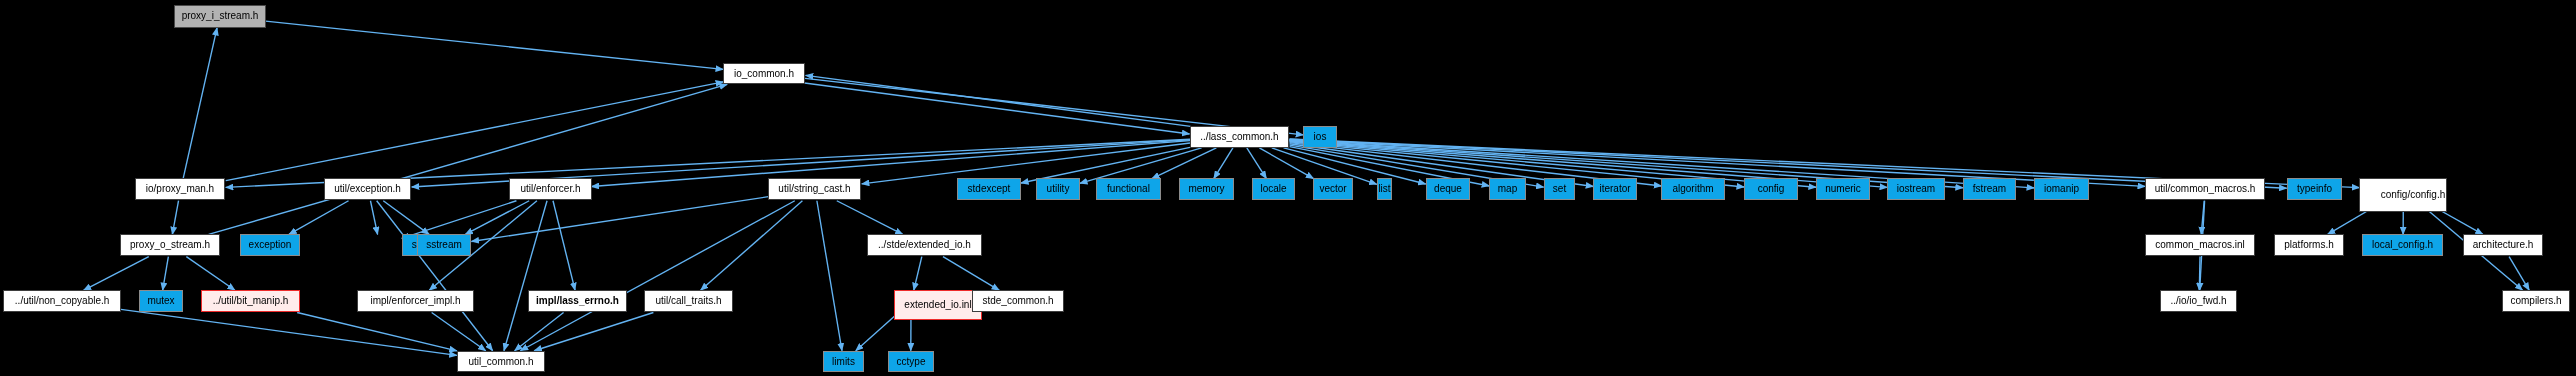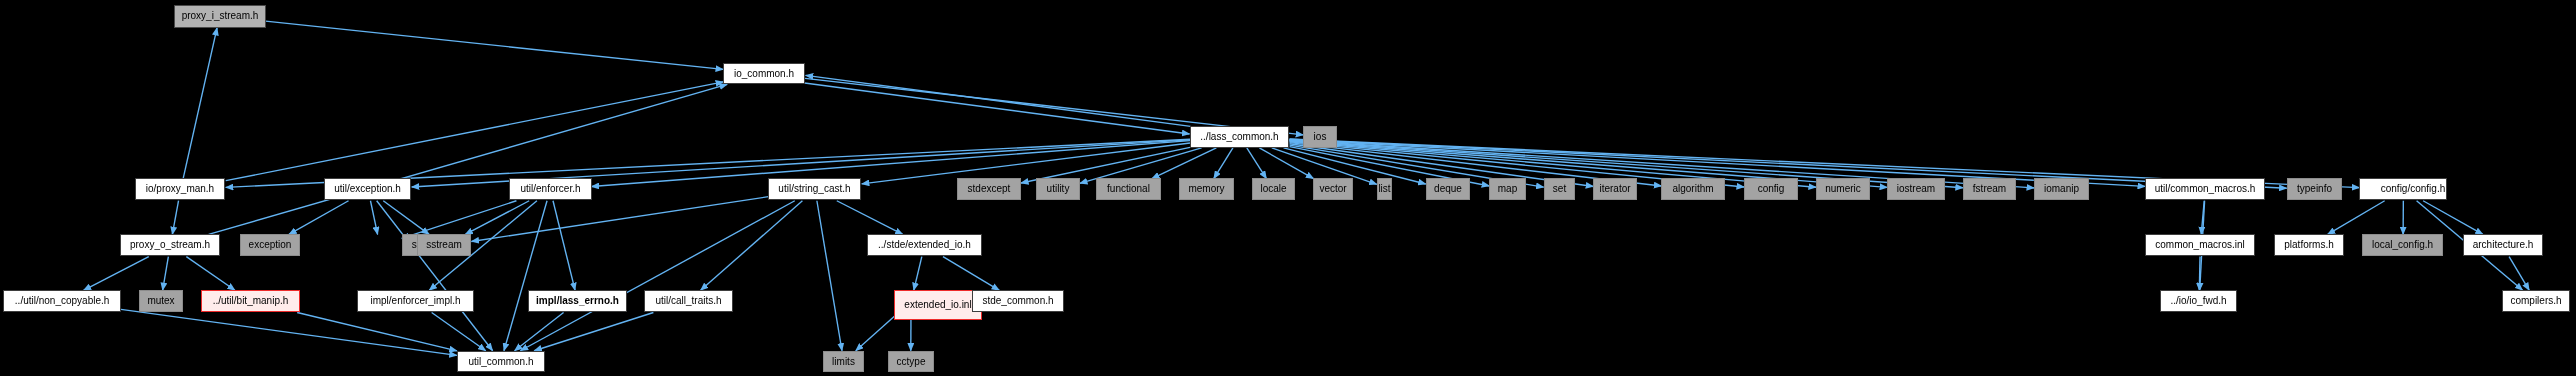--- a/index.html
+++ b/index.html
@@ -3,21 +3,21 @@
 <meta charset="utf-8">
 <style>
   html,body{margin:0;padding:0;background:#000;}
   #canvas{position:relative;width:2576px;height:377px;background:#000;overflow:hidden;
           font-family:"Liberation Sans",sans-serif;}
   #edge-layer{position:absolute;left:0;top:0;width:2576px;height:377px;}
   .node{position:absolute;box-sizing:border-box;display:flex;align-items:center;justify-content:center;
         font-size:10px;line-height:1;color:#000;white-space:nowrap;z-index:2;cursor:pointer;}
   .node.doc{background:#ffffff;border:1.5px solid #3e3e3e;}
   .node.root{background:#b2b2b2;border:1.5px solid #4a4a4a;}
-  .node.undoc{background:#a3a3a3;border:1.5px solid #8c8c8c;cursor:default;}
+  .node.undoc{background:#0ea5e9;border:1.5px solid #8c8c8c;cursor:default;}
   .node.trunc{background:#ffeceb;border:1.5px solid #ee2b2a;}
 </style>
 </head>
 <body>
 
 <div id="canvas">
   <svg id="edge-layer" viewBox="0 0 3366 492" xmlns="http://www.w3.org/2000/svg">
     <defs>
       <marker id="arrow" markerWidth="11" markerHeight="9" refX="10" refY="4.5" orient="auto" markerUnits="userSpaceOnUse">
         <path d="M0,0 L11,4.5 L0,9 z" fill="#63b3f2"></path>
@@ -166,21 +166,21 @@
     </div>
     <div class="node undoc" style="left: 2034px; top: 178px; width: 55px; height: 22px;">
       <span>iomanip</span>
     </div>
     <div class="node doc" style="left: 2145px; top: 178px; width: 120px; height: 22px;">
       <span>util/common_macros.h</span>
     </div>
     <div class="node undoc" style="left: 2287px; top: 178px; width: 55px; height: 22px;">
       <span>typeinfo</span>
     </div>
-    <div class="node doc" style="left: 2359px; top: 178px; width: 88px; height: 22px; padding-left: 20px;">
+    <div class="node doc" style="left: 2359px; top: 178px; width: 88px; height: 34px; padding-left: 20px;">
       <span>config/config.h</span>
     </div>
     <div class="node doc" style="left: 120px; top: 234px; width: 100px; height: 22px;">
       <span>proxy_o_stream.h</span>
     </div>
     <div class="node undoc" style="left: 240px; top: 234px; width: 60px; height: 22px;">
       <span>exception</span>
     </div>
     <div class="node undoc" style="left: 358px; top: 234px; width: 44px; height: 22px; margin-left: 44px;">
       <span>string</span>

